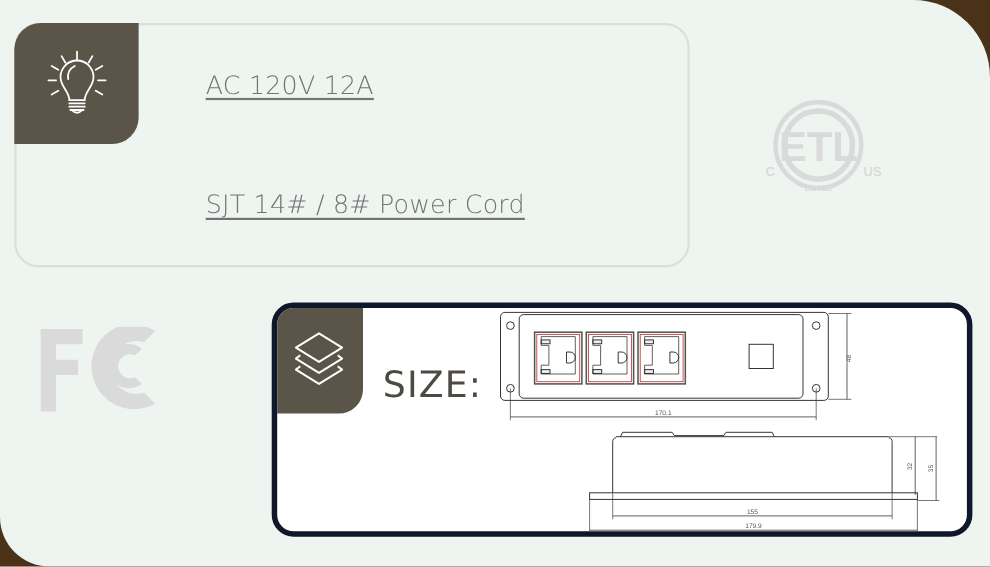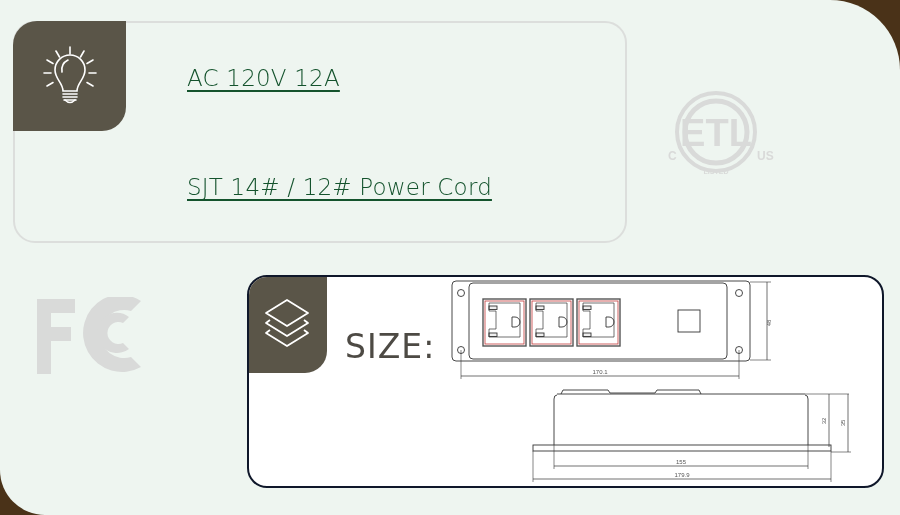--- a/index.html
+++ b/index.html
@@ -20,30 +20,30 @@
     position:absolute; left:13px; top:21px; width:614px; height:222px;
     border:2px solid #dcdedc; border-radius:22px; box-sizing:border-box;
   }
   .icon-box {
     position:absolute; background:#5a5548;
     border-top-left-radius:24px; border-bottom-right-radius:24px;
     display:flex; align-items:center; justify-content:center;
   }
   .icon-box.bulb { left:-2px; top:-2px; width:113px; height:110px; }
   .spec-line {
-    position:absolute; left:172px; color:#14532d;
+    position:absolute; left:172px; color:#737373;
     font-family:"DejaVu Sans", sans-serif; font-weight:300;
     font-size:23px; letter-spacing:0.2px;
     text-decoration:underline; text-decoration-thickness:1.5px; text-underline-offset:4px;
     white-space:nowrap;
   }
   .cert { position:absolute; }
   .card-size {
     position:absolute; left:247px; top:275px; width:637px; height:213px;
-    background:#ffffff; border:2px solid #0f172a; border-radius:20px; box-sizing:border-box;
+    background:#ffffff; border:5px solid #0f172a; border-radius:20px; box-sizing:border-box;
     overflow:hidden;
   }
   .icon-box.layers { left:-2px; top:-2px; width:80px; height:98px; border-top-left-radius:20px; border-bottom-right-radius:22px; }
   .size-label {
     position:absolute; left:96px; top:50px; font-size:33px; color:#4d4a44;
     font-family:"DejaVu Sans", sans-serif; letter-spacing:1px;
   }
   .drawing { position:absolute; left:0; top:0; }
   .dim-text { font-family:"Liberation Sans", sans-serif; font-size:6px; fill:#555; }
 </style>
@@ -66,24 +66,24 @@
         <line x1="51" y1="41" x2="45" y2="37.5"></line>
         <path d="M21 46 C21 38 13 34 13 25 A15 15 0 0 1 43 25 C43 34 35 38 35 46 Z"></path>
         <path d="M20 27 C19 21 22 17 26 15"></path>
         <line x1="21" y1="49" x2="35" y2="49"></line>
         <line x1="21" y1="52" x2="35" y2="52"></line>
         <line x1="22" y1="55" x2="34" y2="55"></line>
         <path d="M23 55 Q28 60 33 55"></path>
       </svg>
     </div>
     <div class="spec-line" style="top:42px;">AC 120V 12A</div>
-    <div class="spec-line" style="top:151px;">SJT 14# / 12# Power Cord</div>
+    <div class="spec-line" style="top:151px;">SJT 14# / 8# Power Cord</div>
   </div>
 
-  <div class="cert" style="left:664px; top:90px;">
+  <div class="cert" style="left:692px; top:90px;">
     <svg width="120" height="90" viewBox="0 0 120 90">
       <circle cx="52" cy="42" r="39" fill="none" stroke="#d9dad9" stroke-width="4"></circle>
       <circle cx="52" cy="42" r="31" fill="none" stroke="#d9dad9" stroke-width="5"></circle>
       <text x="52" y="56" text-anchor="middle" font-family="Liberation Sans, sans-serif" font-weight="bold" font-size="38" fill="#d9dad9">ETL</text>
       <text x="4" y="70" font-family="Liberation Sans, sans-serif" font-weight="bold" font-size="12" fill="#d9dad9">C</text>
       <text x="93" y="70" font-family="Liberation Sans, sans-serif" font-weight="bold" font-size="12" fill="#d9dad9">US</text>
       <text x="52" y="84" text-anchor="middle" font-family="Liberation Sans, sans-serif" font-weight="bold" font-size="7" fill="#d9dad9">LISTED</text>
     </svg>
   </div>
 

